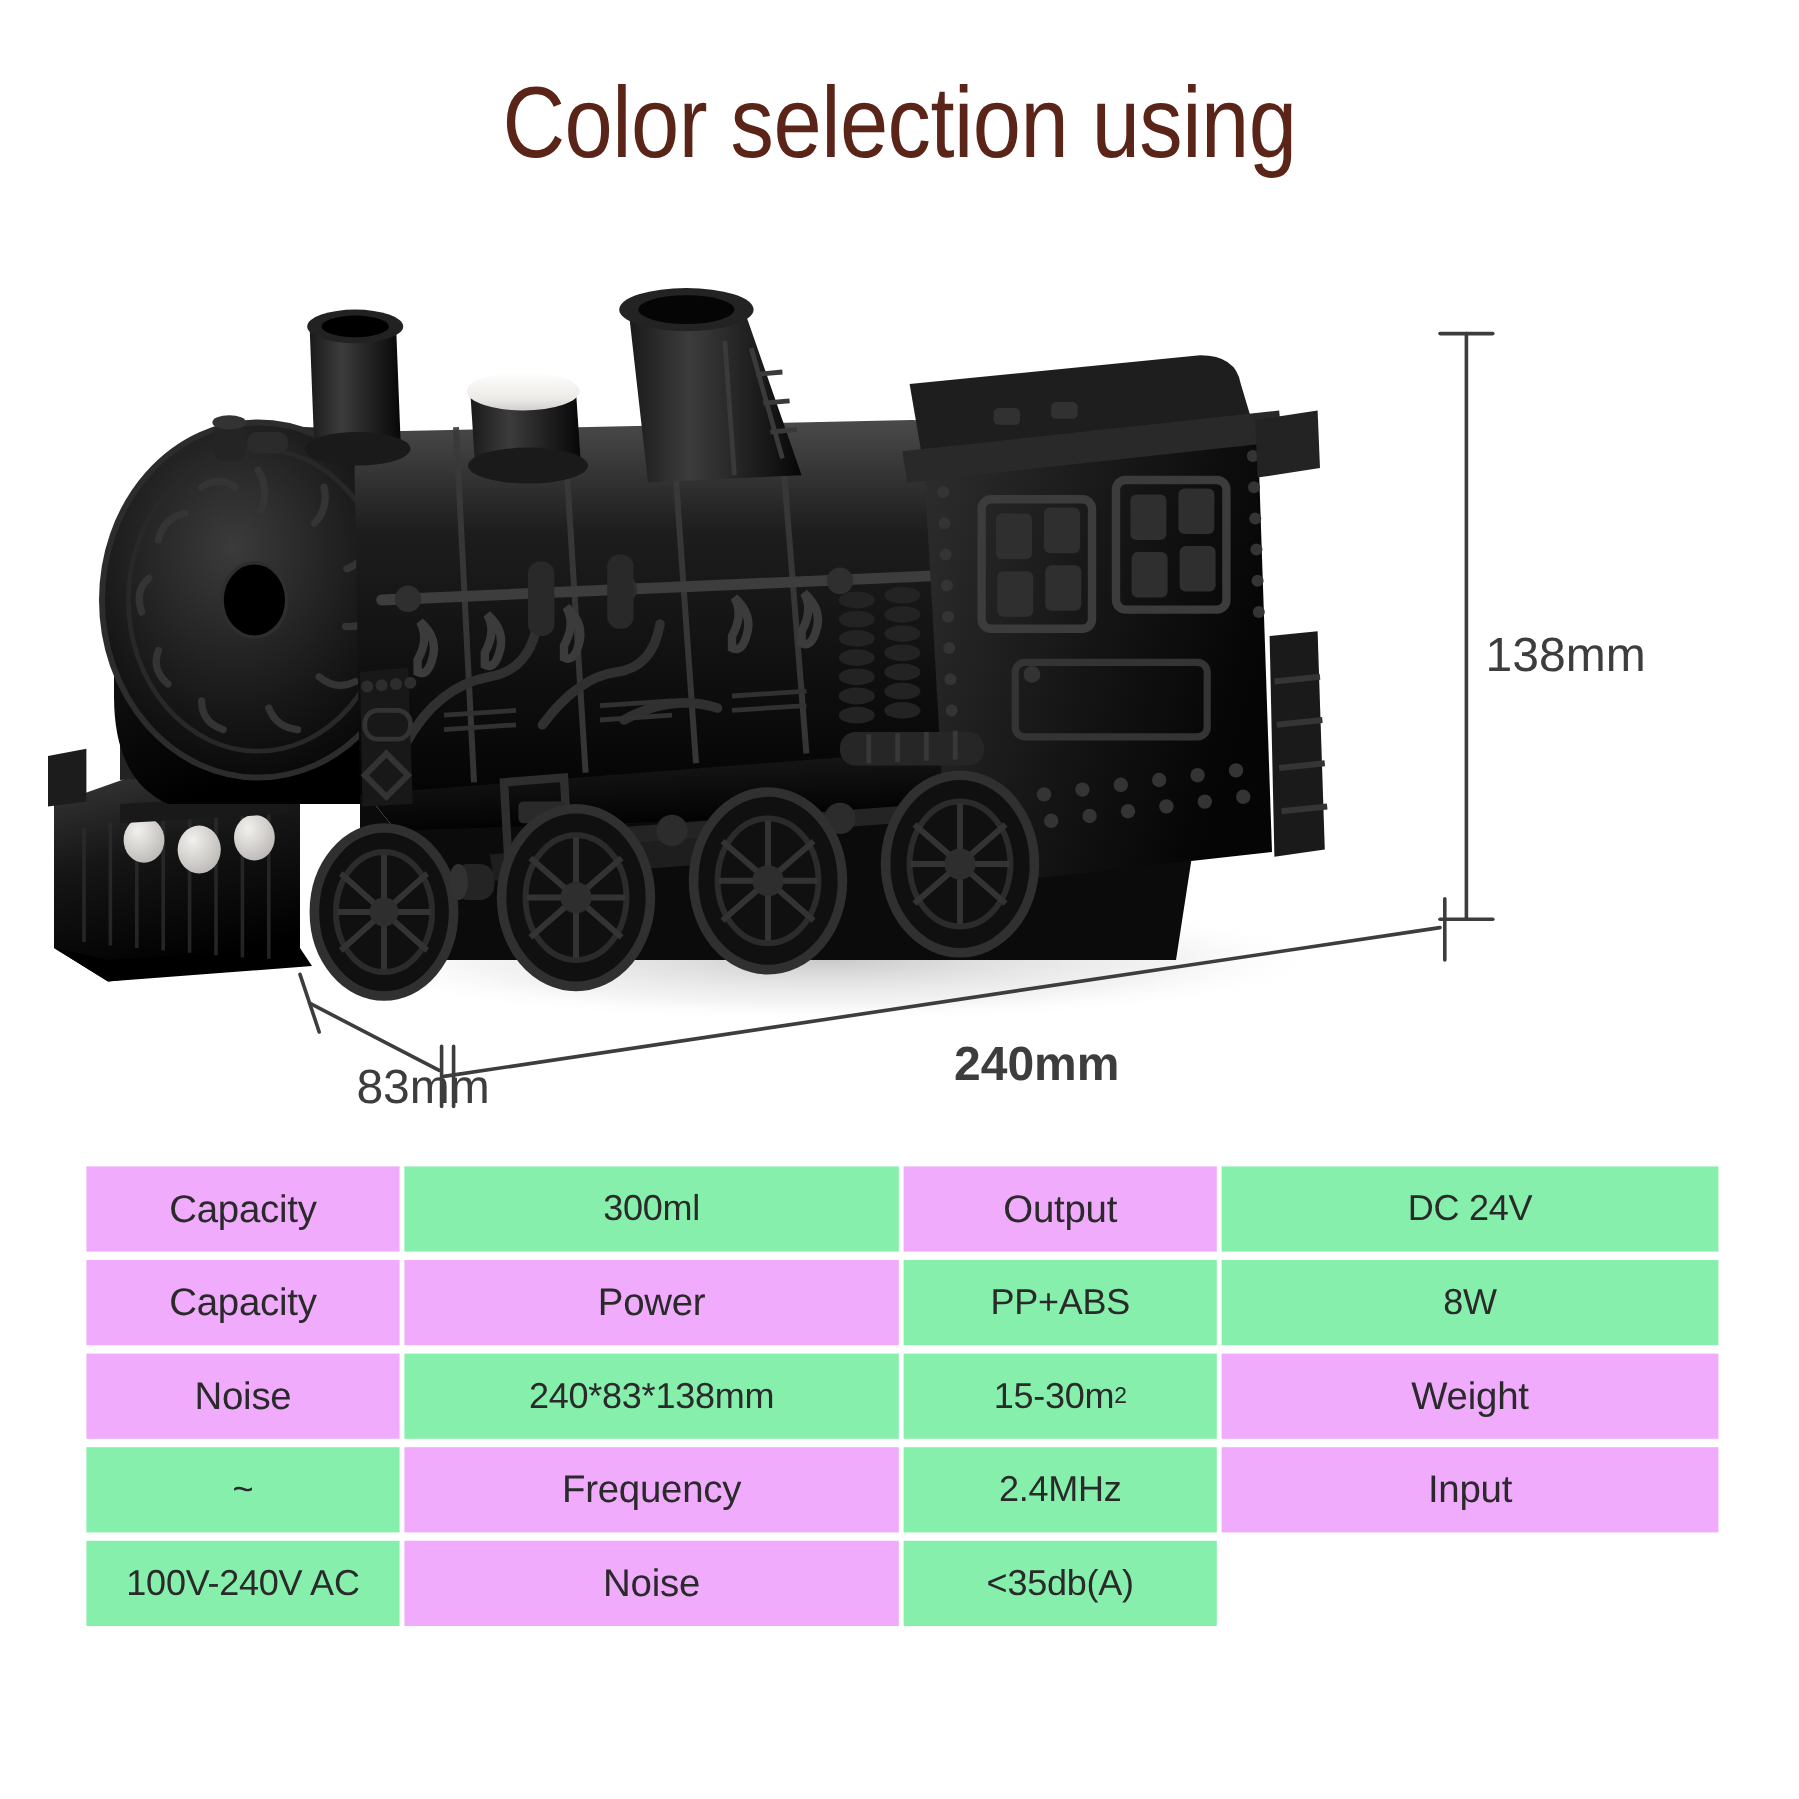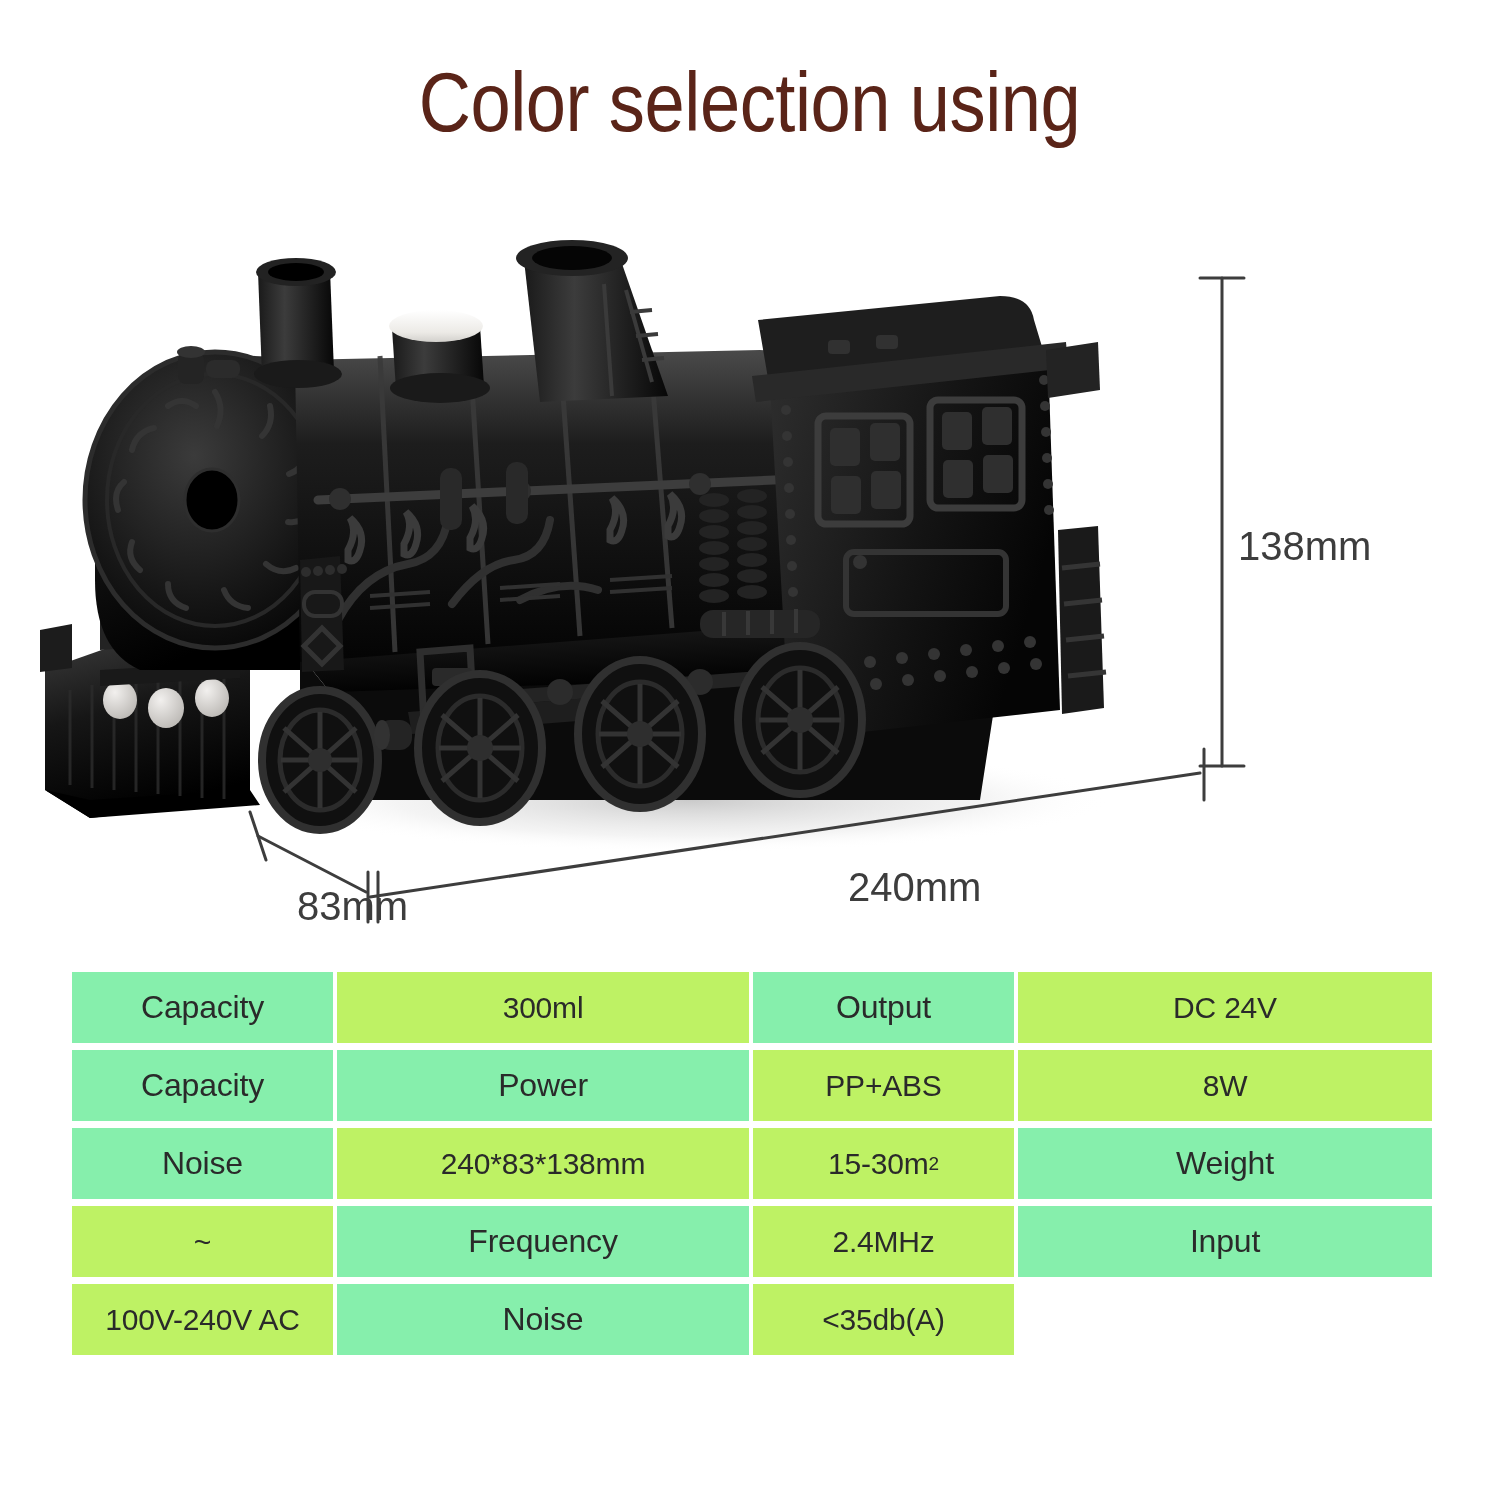--- a/index.html
+++ b/index.html
@@ -32,41 +32,41 @@
 
   
   .dim-label {
     position: absolute;
     color: #3d3d3d;
     font-size: 40px;
     font-family: "Liberation Sans", sans-serif;
     white-space: nowrap;
   }
   .dim-h   { left: 1238px; top: 524px; }
-  .dim-w   { left: 848px;  top: 865px; }
+  .dim-w   { left: 795px;  top: 865px; font-weight: bold; }
   .dim-d   { left: 297px;  top: 884px; }
 
   
   .spec-table {
     position: absolute;
     left: 72px; top: 972px;
     width: 1356px;
     display: grid;
     grid-template-columns: 261px 412px 261px 414px;
     grid-auto-rows: 71px;
     gap: 7px 4px;
   }
   .cell {
     display: flex; align-items: center; justify-content: center;
     font-size: 32px; color: #2a2a2a;
     font-family: "Liberation Sans", sans-serif;
     letter-spacing: -0.2px;
   }
-  .cell-label { background: #86efac; }
-  .cell-value { background: #bef264; font-size: 30px; }
+  .cell-label { background: #f0abfc; }
+  .cell-value { background: #86efac; font-size: 30px; }
   .cell-value sup { font-size: 19px; vertical-align: super; }
 </style>
 </head>
 <body>
 
 <div class="page">
 
   <div class="title">Color selection using</div>
 
   <div class="hero">

